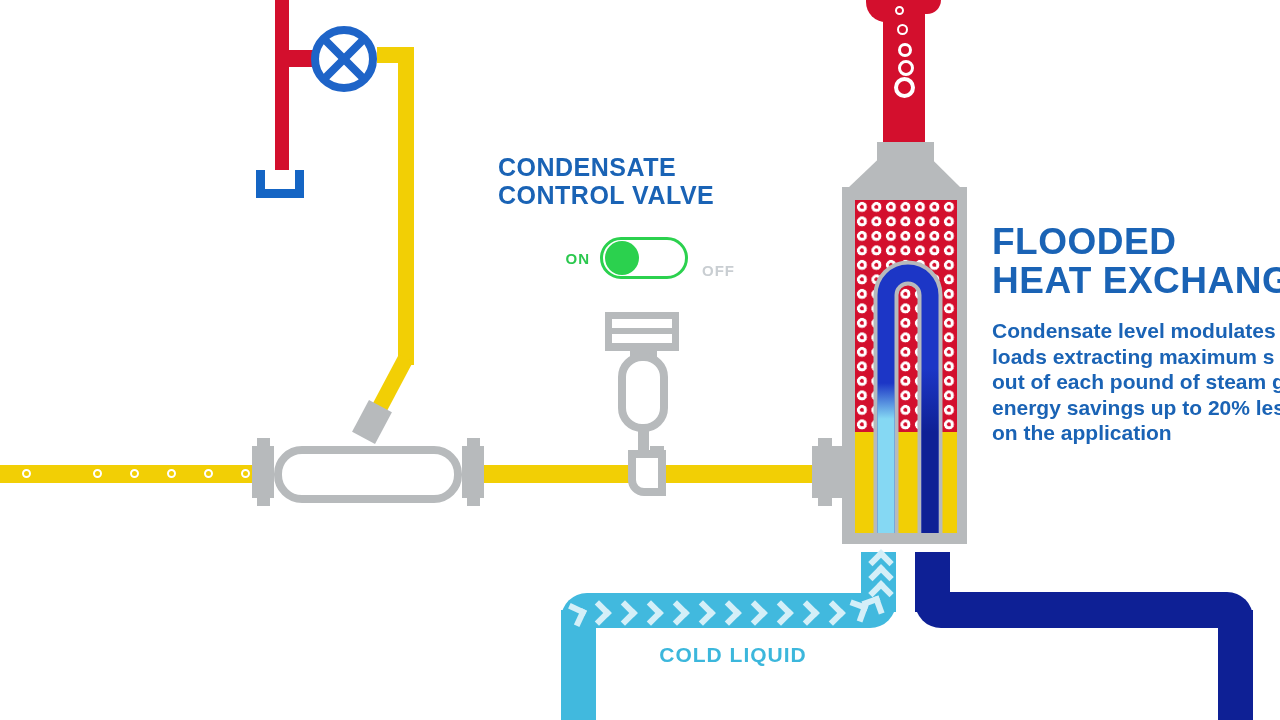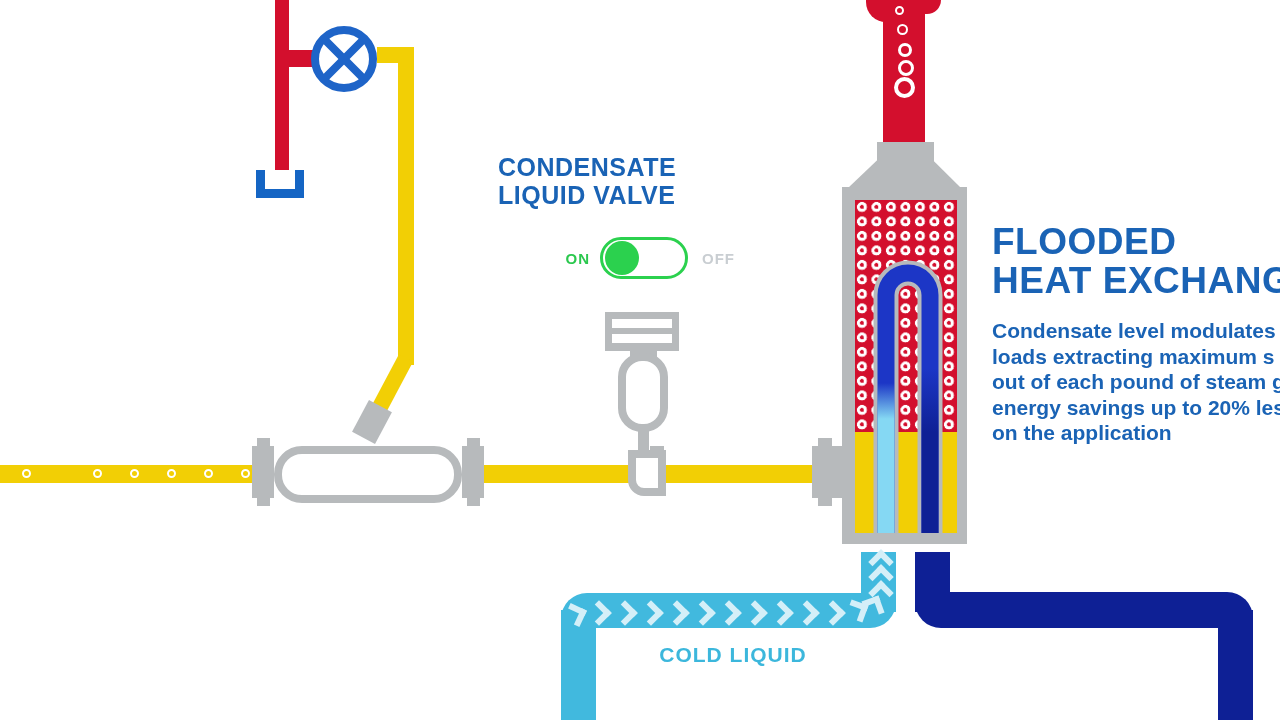--- a/index.html
+++ b/index.html
@@ -24,21 +24,21 @@
   .valve-circle .bar.b2{transform:translate(-50%,-50%) rotate(-45deg);}
 
   
   .ccv-title{position:absolute;left:498px;top:153px;width:290px;text-align:left;color:#1a63b5;
              font-weight:bold;font-size:25px;line-height:28px;letter-spacing:0.5px;}
   .toggle{position:absolute;left:600px;top:237px;width:82px;height:36px;border:3px solid #2bd14e;
           border-radius:22px;background:#fff;}
   .toggle .knob{position:absolute;left:2px;top:1px;width:34px;height:34px;border-radius:50%;background:#2bd14e;}
   .tog-label{position:absolute;top:250px;font-size:15px;font-weight:bold;letter-spacing:1px;}
   .on-label{left:545px;width:45px;text-align:right;color:#2bc84e;}
-  .off-label{left:702px;width:45px;text-align:left;color:#c9ced2;}
+  .off-label{left:702px;width:45px;text-align:left;color:#c9ced2;margin-top:12px;}
 
   
   .cv-cap{position:absolute;left:605px;top:312px;width:74px;height:39px;background:#b7babc;}
   .cv-cap .slot{position:absolute;left:7px;width:60px;height:9px;background:#fff;}
   .cv-body{position:absolute;left:618px;top:353px;width:34px;height:63px;border:8px solid #b7babc;
            border-radius:24px;background:#fff;}
   .cv-valve{position:absolute;left:628px;top:450px;width:22px;height:30px;border:8px solid #b7babc;
             border-radius:0 0 0 16px;background:#fff;}
 
   
@@ -98,21 +98,21 @@
   <div class="ring" style="left:241px;top:469px;width:5px;height:5px;border-width:2.5px;"></div>
 
   <div class="abs gray" style="left:252px;top:446px;width:22px;height:52px;"></div>
   <div class="abs gray" style="left:257px;top:438px;width:13px;height:68px;"></div>
   <div class="capsule"></div>
   <div class="abs gray" style="left:462px;top:446px;width:22px;height:52px;"></div>
   <div class="abs gray" style="left:467px;top:438px;width:13px;height:68px;"></div>
 
   <div class="ccv-title">
     <div>CONDENSATE</div>
-    <div>LIQUID VALVE</div>
+    <div>CONTROL VALVE</div>
   </div>
   <div class="tog-label on-label">ON</div>
   <div class="toggle">
     <div class="knob"></div>
   </div>
   <div class="tog-label off-label">OFF</div>
 
   <div class="cv-cap">
     <div class="slot" style="top:7px;"></div>
     <div class="slot" style="top:22px;"></div>

